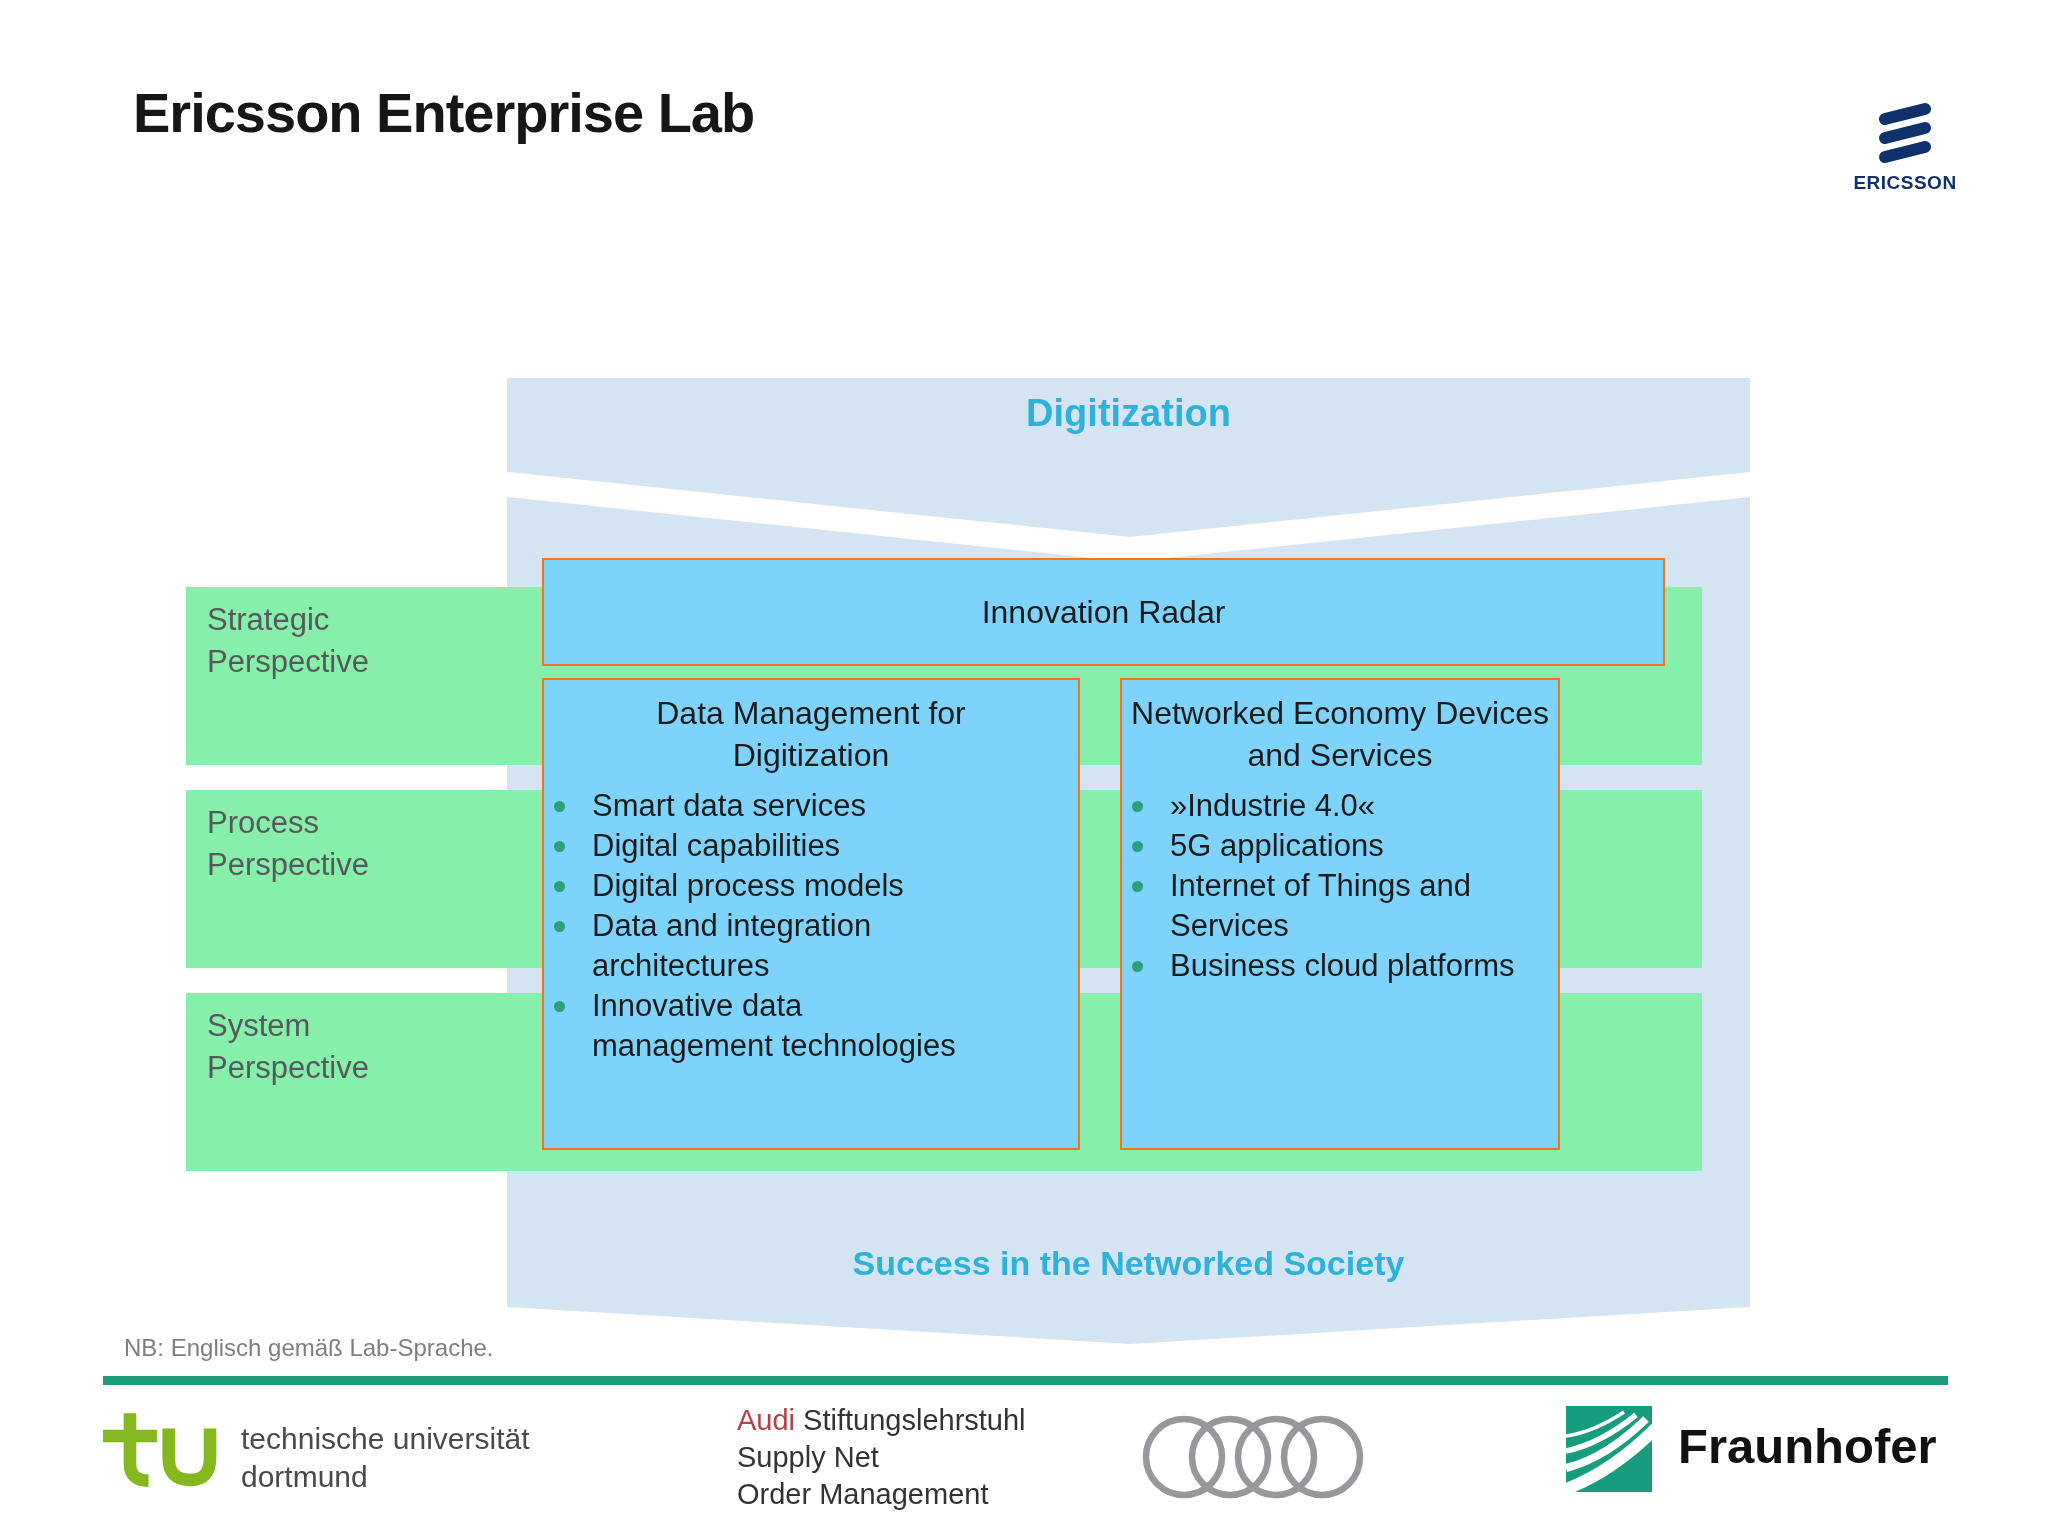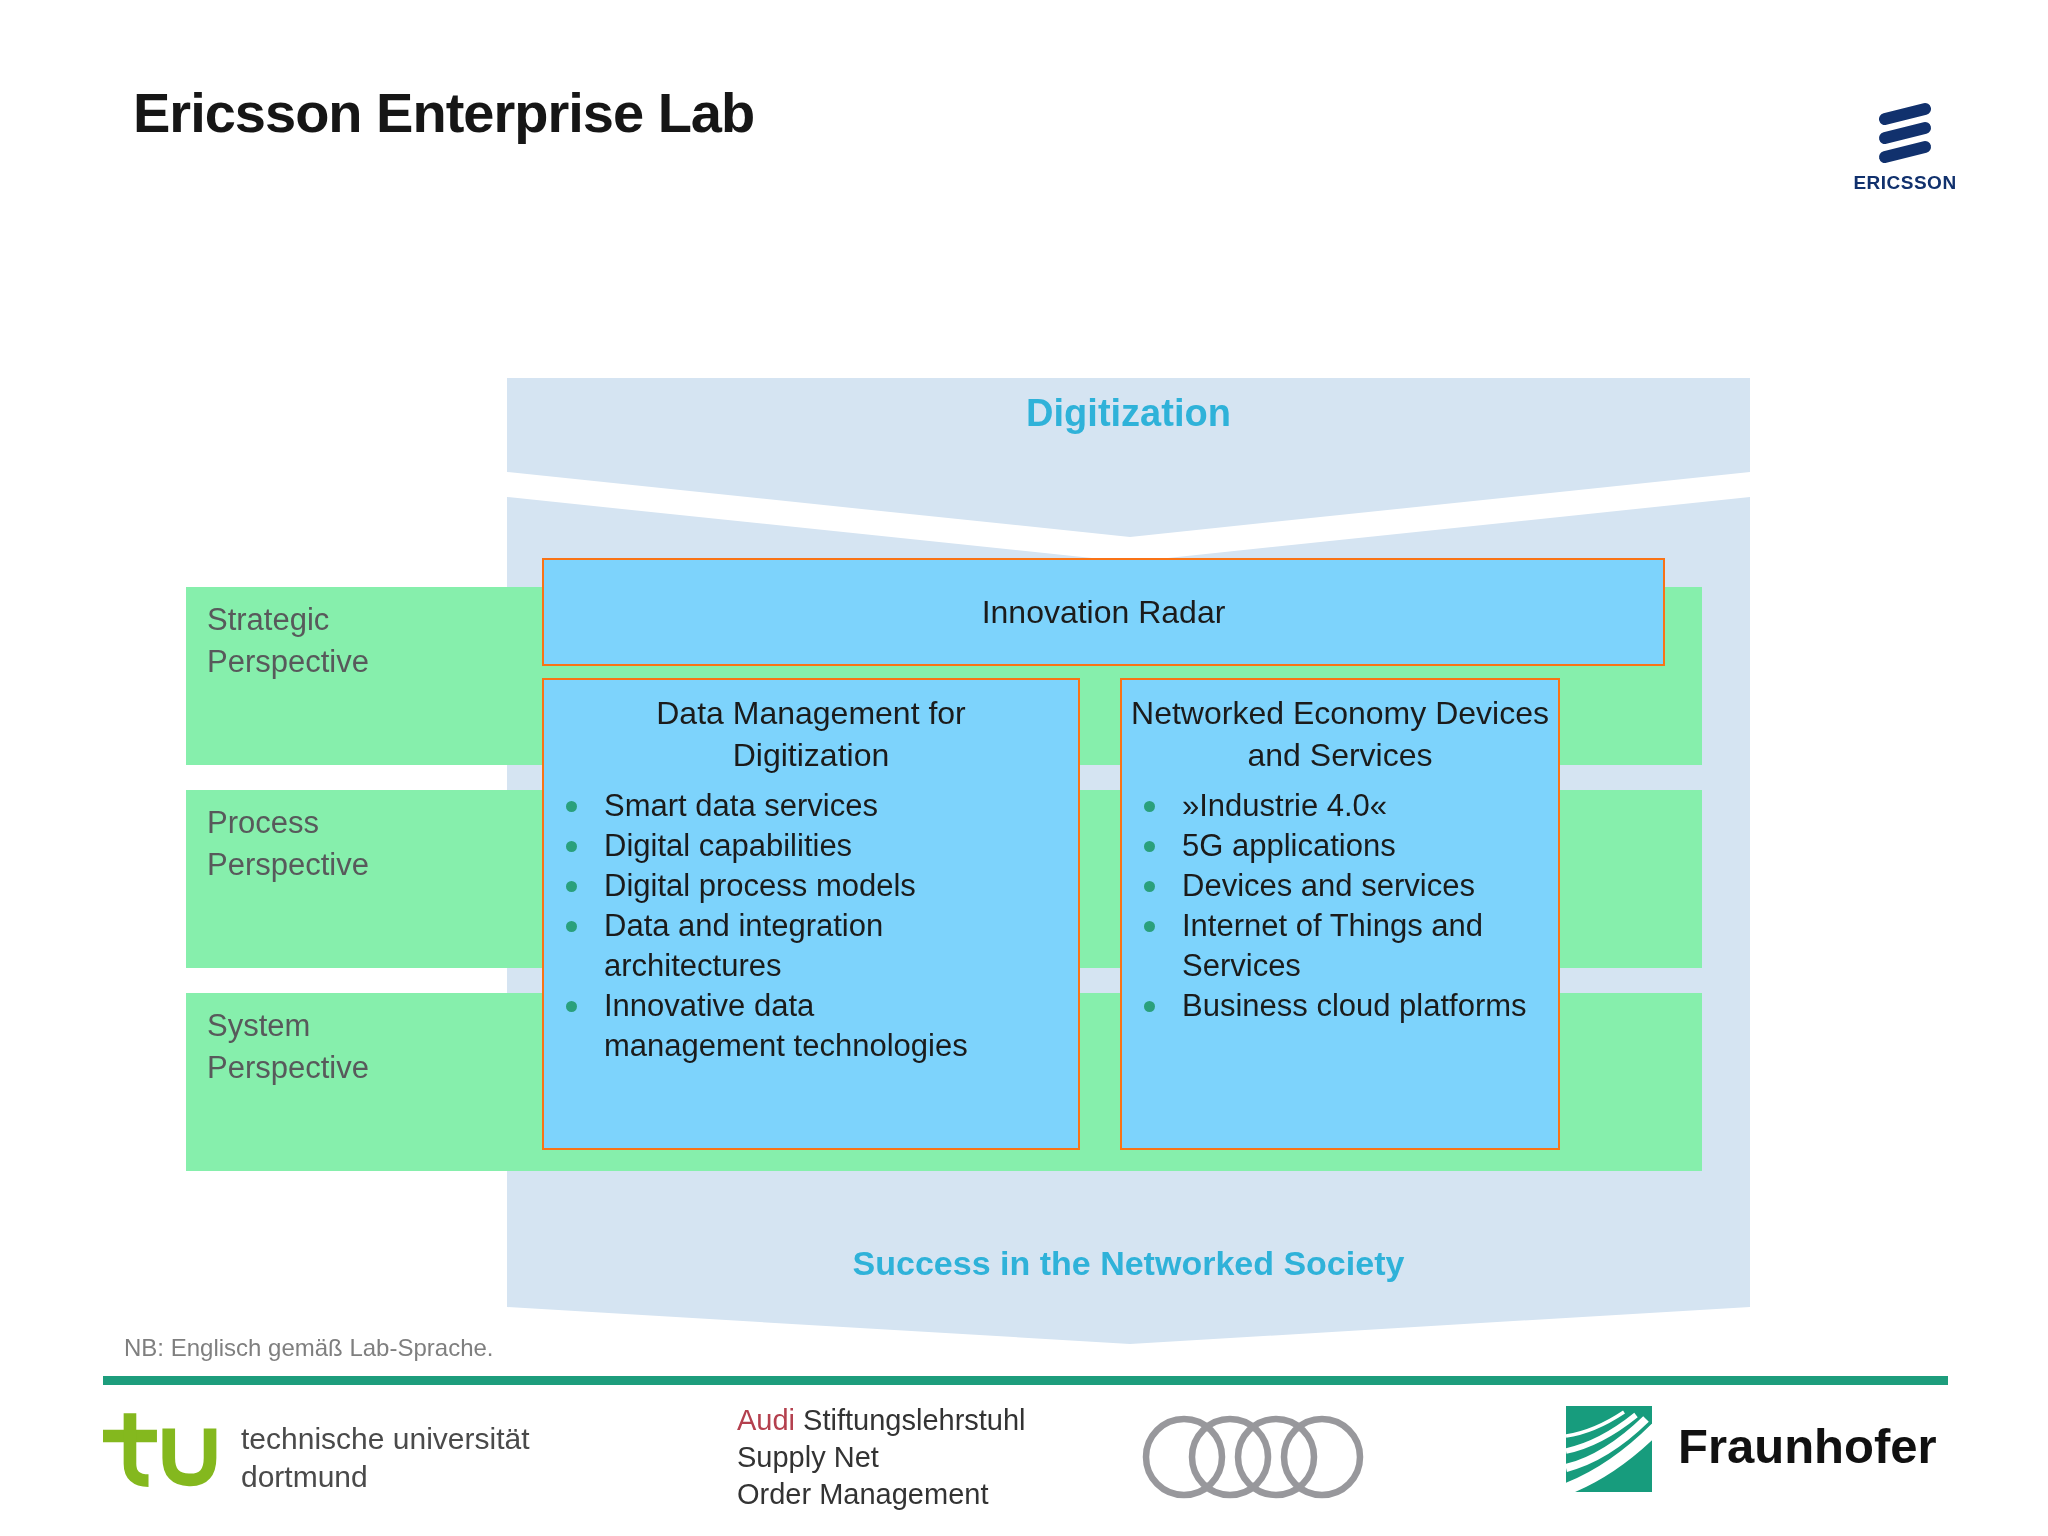--- a/index.html
+++ b/index.html
@@ -43,21 +43,21 @@
     left:542px; top:558px; width:1123px; height:108px;
     display:flex; align-items:center; justify-content:center;
     font-size:32px; color:#1b1b1b;
   }
   .content-box-left{ left:542px; top:678px; width:538px; height:472px; }
   .content-box-right{ left:1120px; top:678px; width:440px; height:472px; }
   .box-title{
     margin-top:12px; text-align:center; font-size:32px; line-height:42px;
     color:#1b1b1b; white-space:pre-line;
   }
-  ul.bullet-list{ list-style:none; margin:10px 0 0 0; padding:0 14px 0 12px; }
+  ul.bullet-list{ list-style:none; margin:10px 0 0 0; padding:0 14px 0 0; }
   ul.bullet-list li{
     position:relative; padding-left:48px; font-size:31px; line-height:40px;
     color:#1b1b1b; white-space:pre-line;
   }
   ul.bullet-list li::before{
     content:""; position:absolute; left:10px; top:15px;
     width:11px; height:11px; border-radius:50%; background:#2aa07c;
   }
   
   .footnote{ position:absolute; left:124px; top:1334px; font-size:24px; color:#7f7f7f; }
@@ -129,21 +129,20 @@
 management technologies</li>
     </ul>
   </div>
 
   <div class="green-box content-box-right">
     <div class="box-title">Networked Economy Devices
 and Services</div>
     <ul class="bullet-list">
       <li>»Industrie 4.0«</li>
       <li>5G applications</li>
-      <li>Devices and services</li>
       <li>Internet of Things and
 Services</li>
       <li>Business cloud platforms</li>
     </ul>
   </div>
 
   <div class="footnote">NB: Englisch gemäß Lab-Sprache.</div>
   <div class="footer-divider"></div>
 
   <div class="tu-logo">

